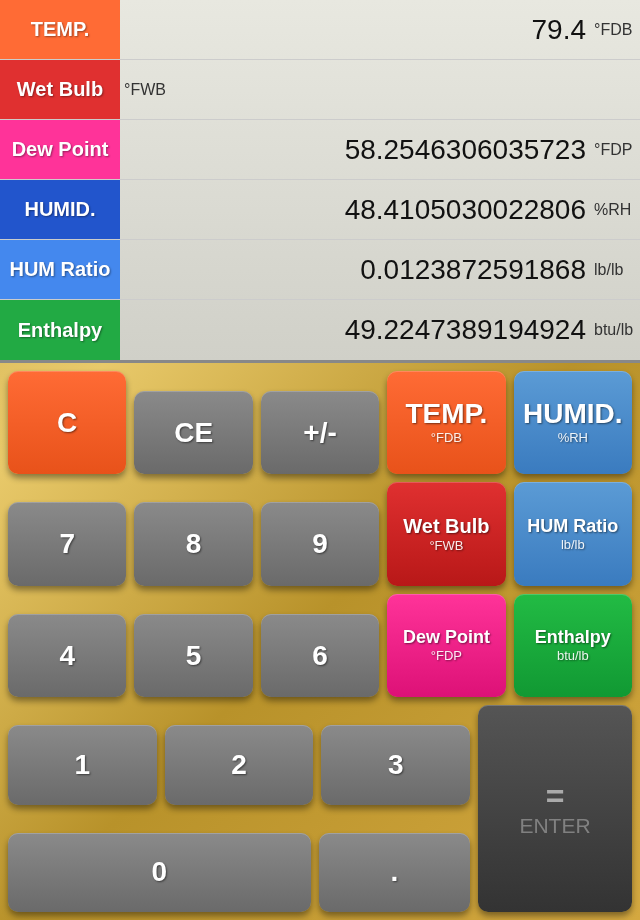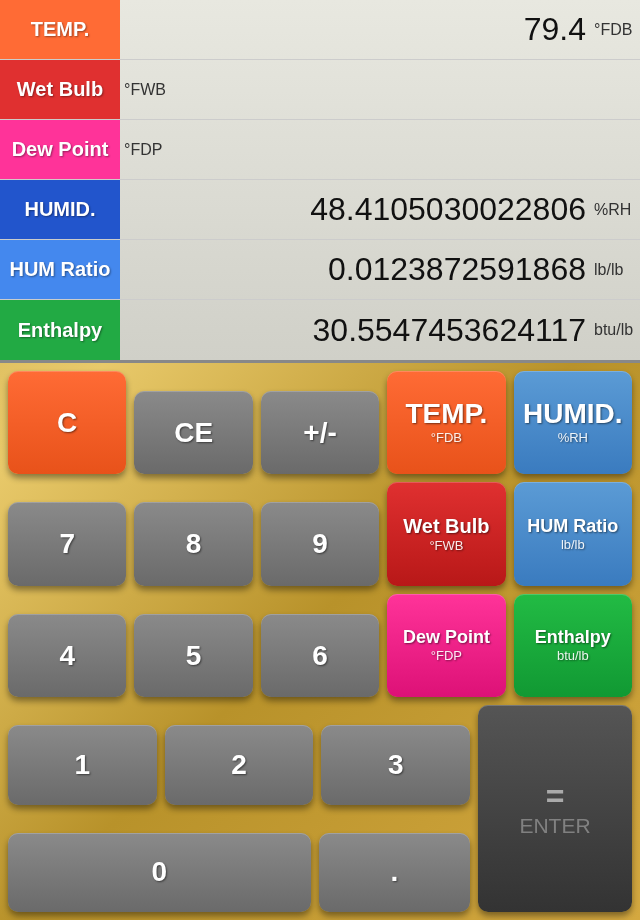--- a/index.html
+++ b/index.html
@@ -41,21 +41,21 @@
       justify-content: center;
       font-weight: bold;
       font-size: 20px;
       color: white;
       text-shadow: 1px 1px 2px rgba(0,0,0,0.4);
     }
 
     .row-value {
       flex: 1;
       text-align: right;
-      font-size: 32px;
+      font-size: 28px;
       font-weight: 300;
       color: #111;
       padding-right: 4px;
     }
 
     .row-unit {
       font-size: 16px;
       color: #333;
       width: 50px;
       text-align: left;
@@ -163,35 +163,36 @@
       <div class="row-label" style="background: rgb(255, 107, 53);">TEMP.</div>
       <div class="row-value">79.4</div>
       <div class="row-unit">°FDB</div>
     </div>
     <div class="display-row">
       <div class="row-label" style="background: rgb(224, 48, 48);">Wet Bulb</div>
       <div class="row-unit">°FWB</div>
     </div>
     <div class="display-row">
       <div class="row-label" style="background: rgb(255, 51, 153);">Dew Point</div>
+      <div class="row-value">58.2546306035723</div>
       <div class="row-unit">°FDP</div>
     </div>
     <div class="display-row">
       <div class="row-label" style="background: rgb(34, 85, 204);">HUMID.</div>
       <div class="row-value">48.4105030022806</div>
       <div class="row-unit">%RH</div>
     </div>
     <div class="display-row">
       <div class="row-label" style="background: rgb(68, 136, 238);">HUM Ratio</div>
       <div class="row-value">0.0123872591868</div>
       <div class="row-unit">lb/lb</div>
     </div>
     <div class="display-row">
       <div class="row-label" style="background: rgb(34, 170, 68);">Enthalpy</div>
-      <div class="row-value">30.5547453624117</div>
+      <div class="row-value">49.2247389194924</div>
       <div class="row-unit">btu/lb</div>
     </div>
   </div>
 
 <div class="keypad">
 
   <div class="key-row">
     <button class="key key-orange">
       <span class="key-main">C</span>
     </button>

